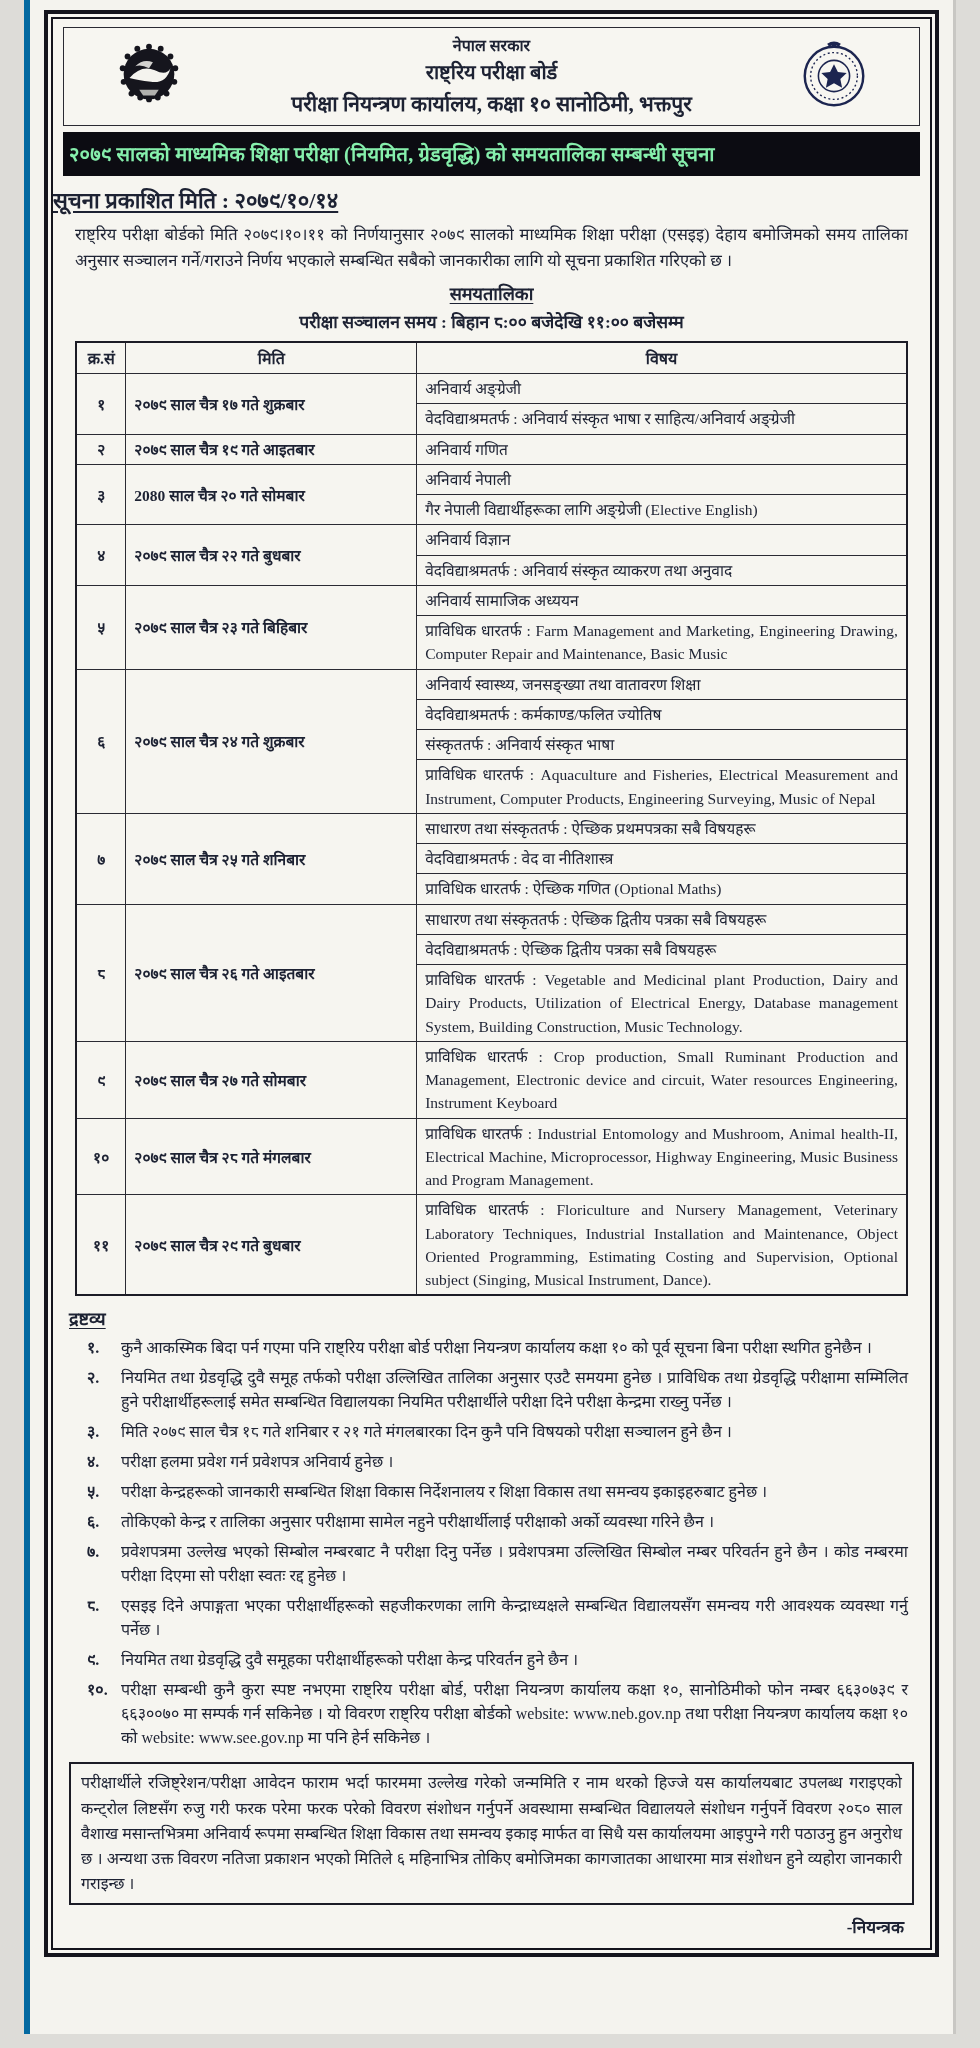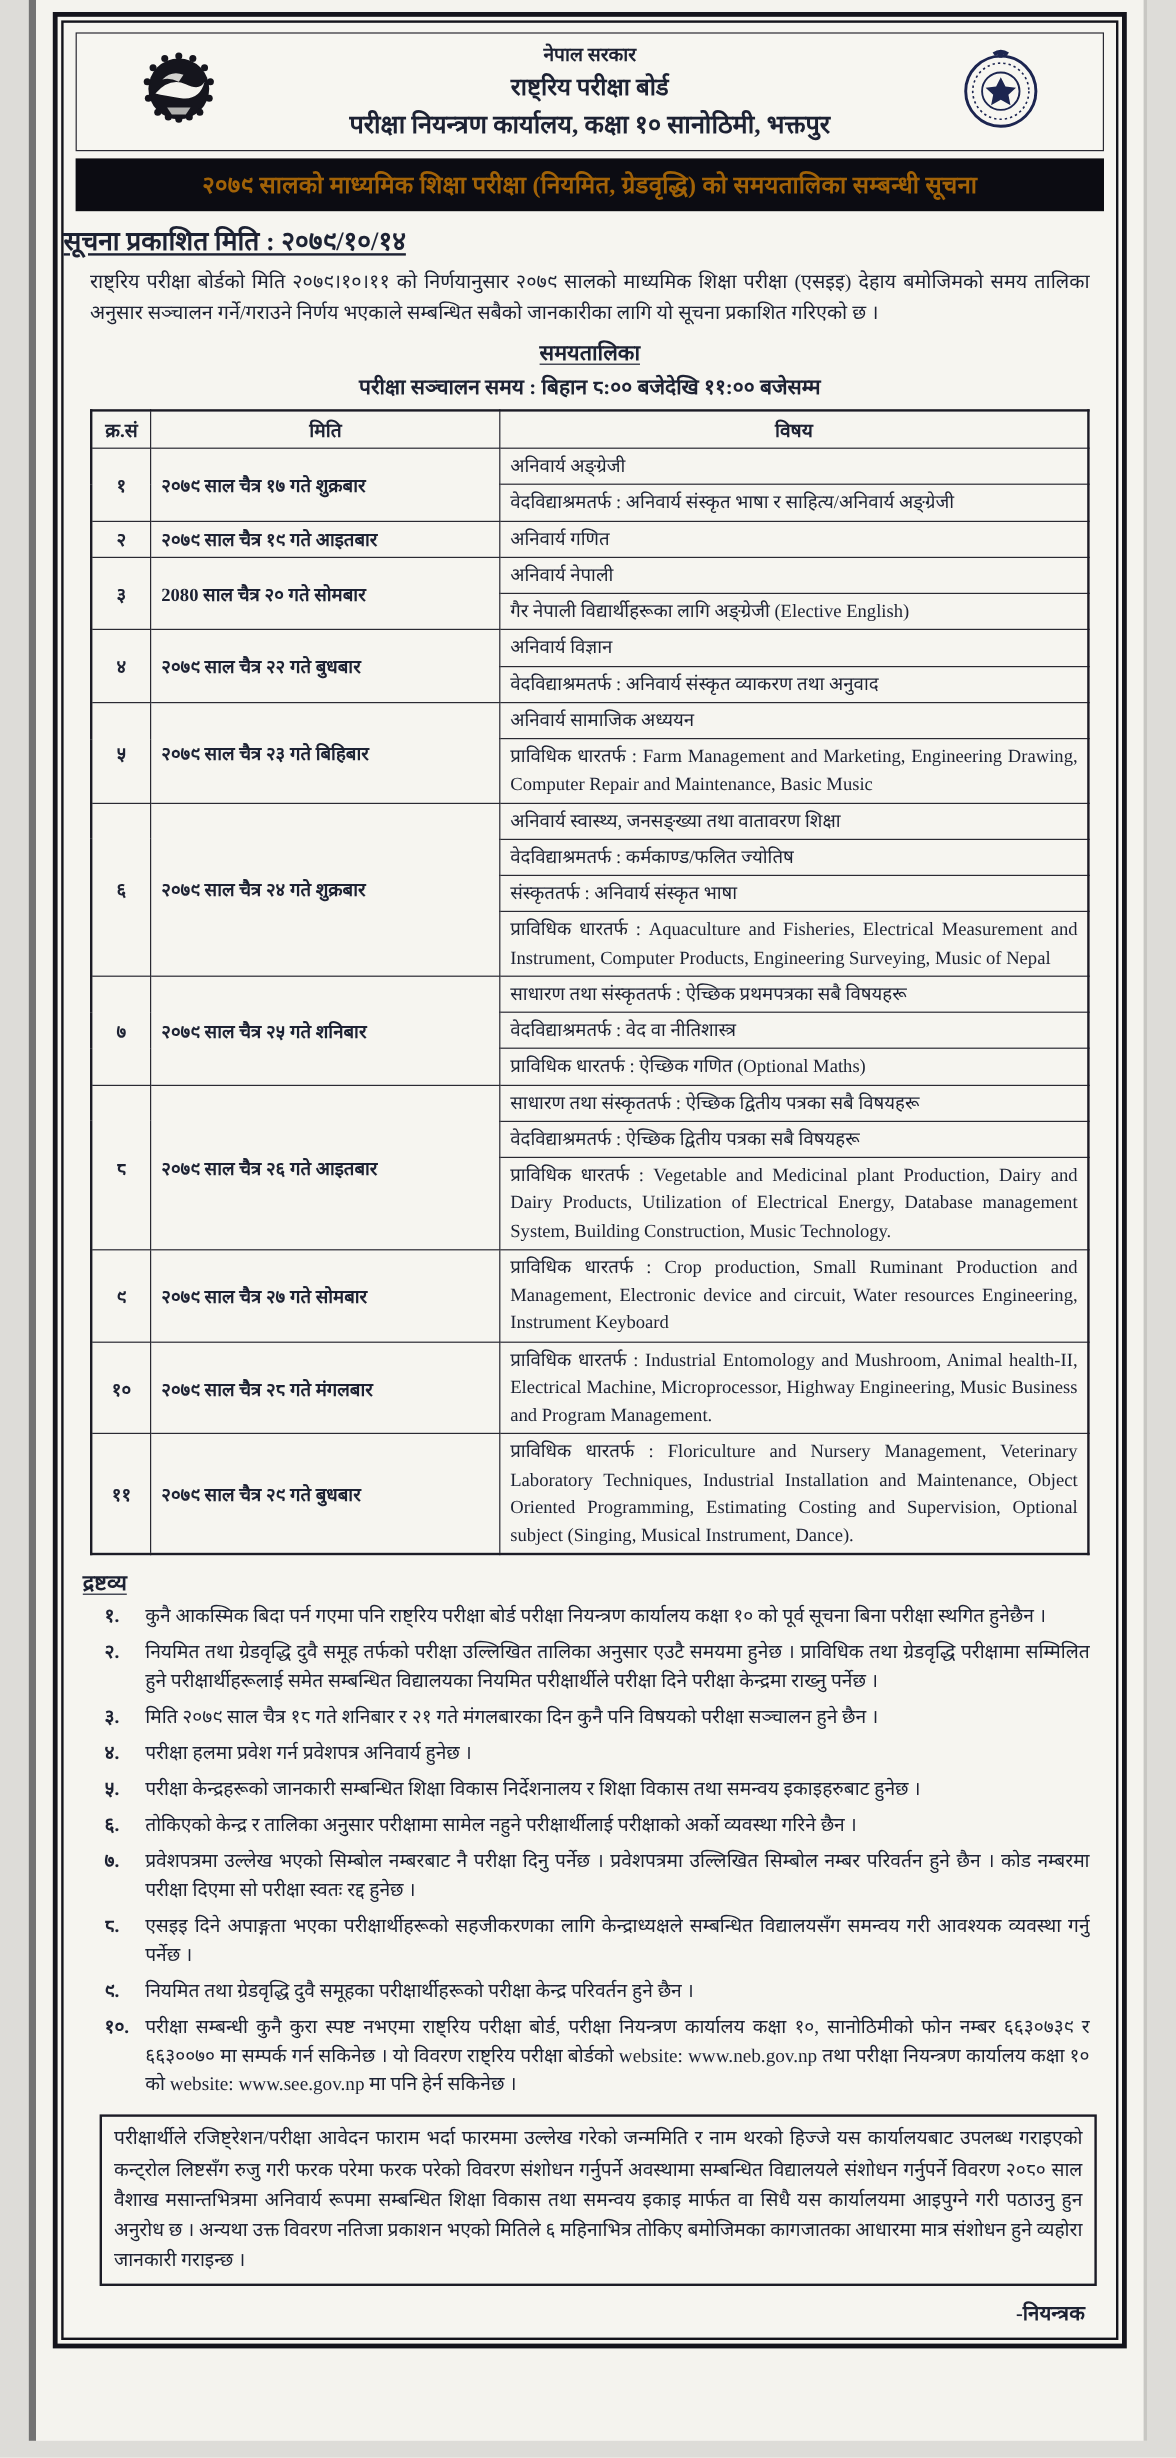--- a/index.html
+++ b/index.html
@@ -9,21 +9,21 @@
     background:#dddcd8;
     font-family:"Liberation Serif","DejaVu Serif",serif;
     color:#1d2233;
     -webkit-font-smoothing:antialiased;
   }
   .scan-page{
     width:932px;
     margin:0 auto;
     min-height:2034px;
     background:#f4f3ee;
-    border-left:6px solid #737373;
+    border-left:6px solid #0369a1;
     border-right:3px solid #c8c7c3;
     padding:10px 0 8px 0;
     box-sizing:border-box;
   }
   .doc-frame{
     margin:0 14px;
     border:4px solid #14141c;
     padding:3px;
     background:#f6f5f0;
   }
@@ -43,22 +43,22 @@
   }
   .header-center{ text-align:center; flex:1; }
   .hl1{ font-size:16px; font-weight:bold; }
   .hl2{ font-size:20px; font-weight:bold; margin-top:2px;}
   .hl3{ font-size:21px; font-weight:bold; margin-top:4px;}
   .logo{ width:78px; height:78px; flex:0 0 auto; }
   
   .title-bar{
     margin:6px 10px 0 10px;
     background:#0c0c12;
-    color:#a16207;
-    text-align:center;
+    color:#86efac;
+    text-align:left;
     font-size:20px;
     font-weight:bold;
     padding:8px 6px 9px 6px;
     letter-spacing:.2px;
   }
   .pub-date{
     font-size:22px;
     font-weight:bold;
     margin-top:8px;
     text-decoration:underline;
@@ -120,21 +120,21 @@
     font-size:16px;
     line-height:1.5;
   }
   .note-num{
     flex:0 0 34px;
     font-weight:bold;
   }
   .note-text{ flex:1; text-align:justify; }
   
   .footer-box{
-    margin:12px 16px 0 30px;
+    margin:12px 16px 0 16px;
     border:2px solid #1c1c26;
     padding:6px 10px;
     font-size:16px;
     line-height:1.58;
     text-align:justify;
   }
   .signature{
     text-align:right;
     font-size:17px;
     font-weight:bold;

